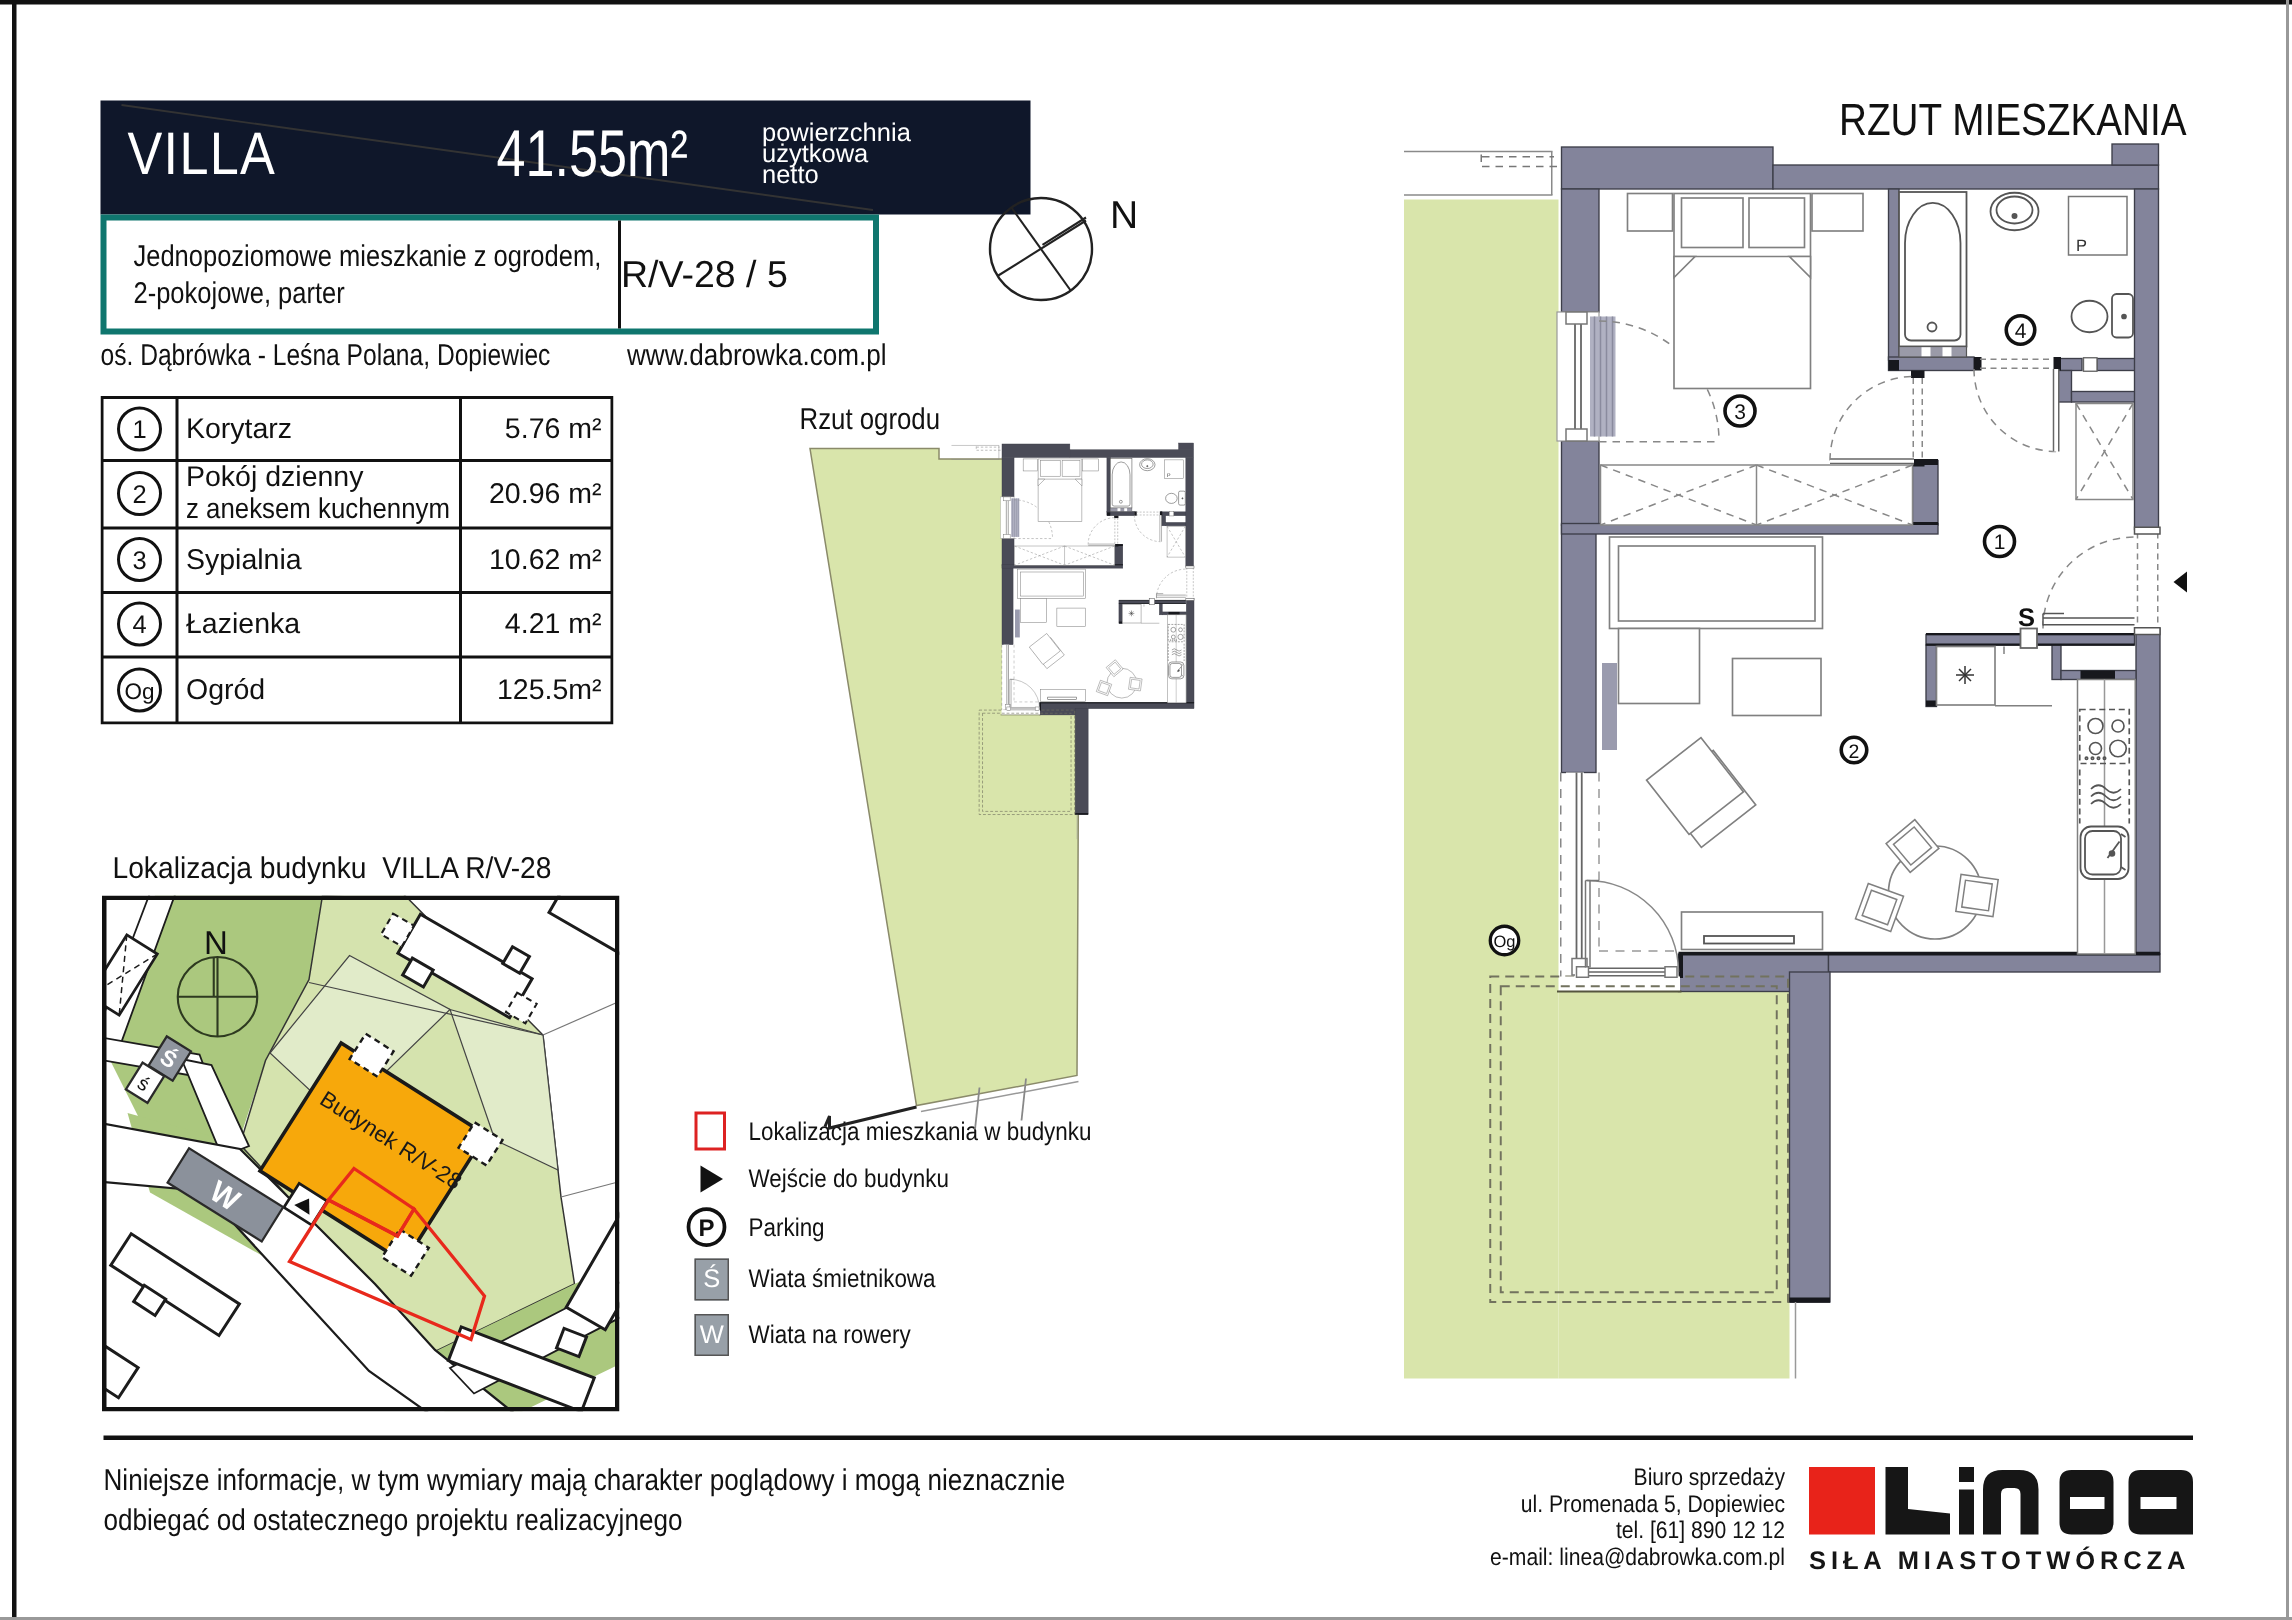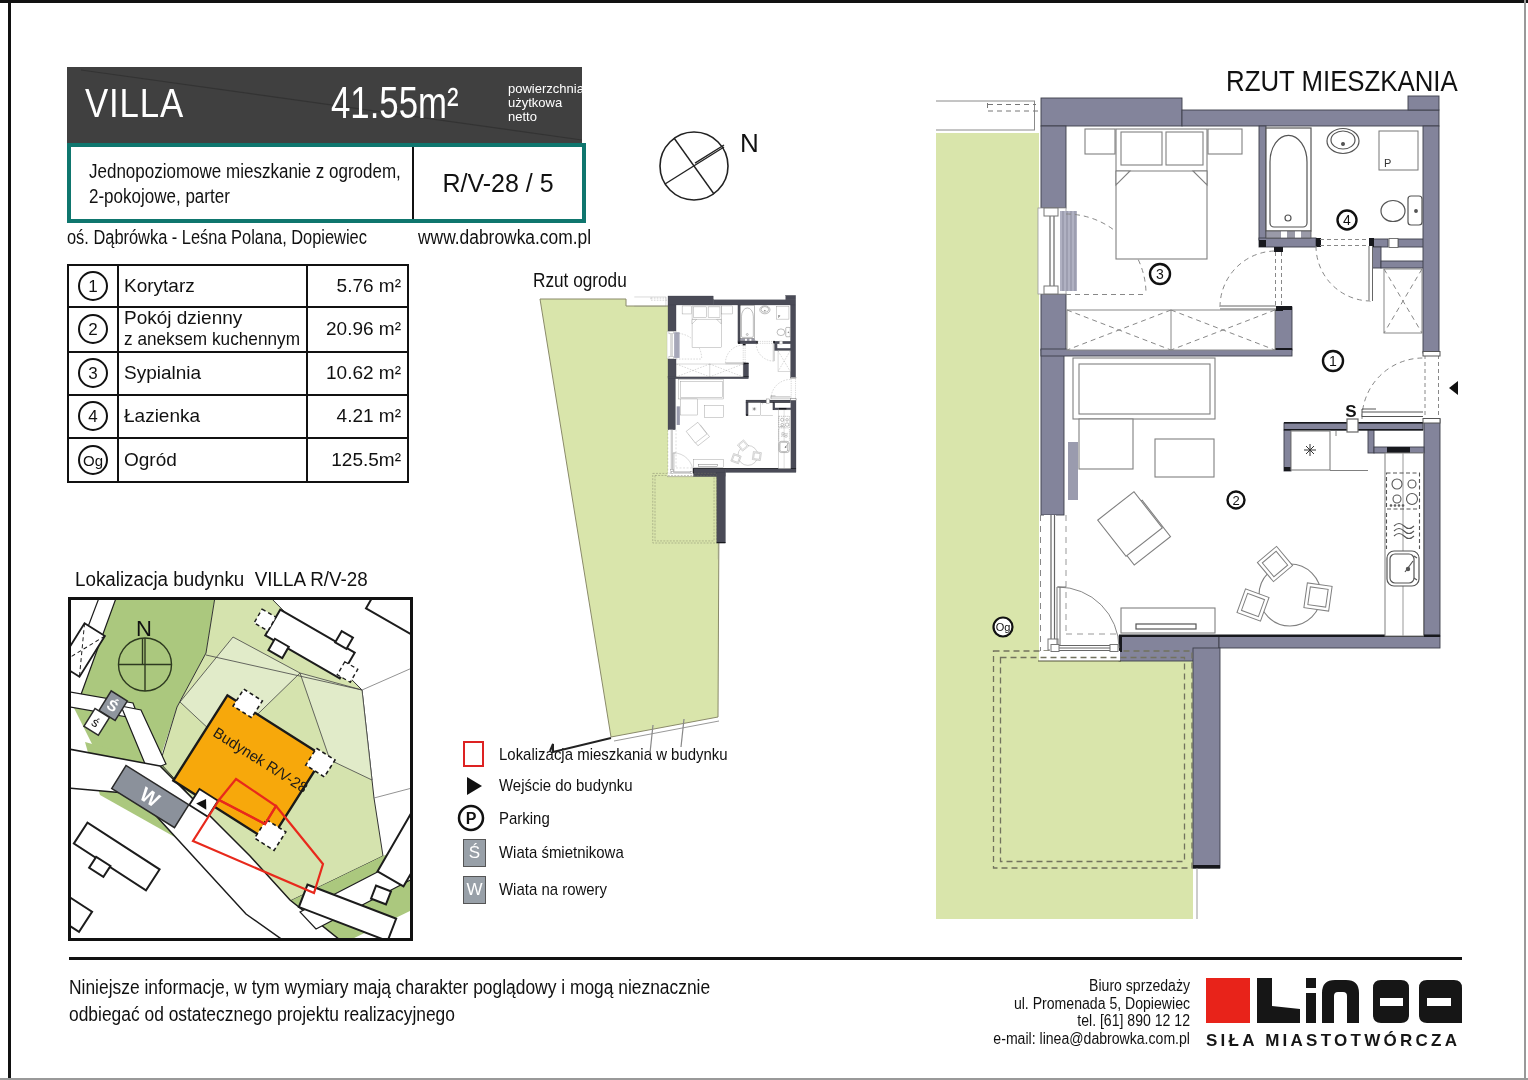--- a/index.html
+++ b/index.html
@@ -11,39 +11,39 @@
 <body>
 
 <div class="abs" style="left:8px;top:0;width:3px;height:1080px;background:#111;"></div>
 
 <div class="abs" style="left:0;top:0;width:1528px;height:3px;background:#111;"></div>
 
 <div class="abs" style="left:1524px;top:0;width:2px;height:1080px;background:#999;"></div>
 
 <div class="abs" style="left:0;top:1078px;width:1528px;height:2px;background:#999;"></div>
 
-<div class="abs" style="left:67px;top:67px;width:515px;height:76px;background:#404040;">
+<div class="abs" style="left:67px;top:67px;width:620px;height:76px;background:#0f172a;">
   <svg width="515" height="76" style="position:absolute;left:0;top:0">
     <line x1="14" y1="3" x2="515" y2="73" stroke="#333" stroke-width="1.2"></line>
   </svg>
 
   <div class="abs" style="left:18px;top:14px;color:#fff;font-size:40px;letter-spacing:1px;transform:scaleX(0.87);transform-origin:0 0;">VILLA</div>
 
   <div class="abs" style="left:264px;top:11px;color:#fff;font-size:44px;white-space:nowrap;transform:scaleX(0.79);transform-origin:0 0;">41.55m²</div>
 
-  <div class="abs" style="left:441px;top:15px;color:#fff;font-size:13px;line-height:14px;">powierzchnia<br>użytkowa<br>netto</div>
+  <div class="abs" style="left:441px;top:15px;color:#fff;font-size:17px;line-height:14px;">powierzchnia<br>użytkowa<br>netto</div>
 </div>
 
 <div class="abs" style="left:67px;top:143px;width:511px;height:72px;border:4px solid #0f766e;">
 
   <div class="abs" style="left:18px;top:12px;font-size:20px;line-height:25px;white-space:nowrap;transform:scaleX(0.85);transform-origin:0 0;">Jednopoziomowe mieszkanie z ogrodem,<br>2-pokojowe, parter</div>
 
   <div class="abs" style="left:341px;top:0;width:2px;height:72px;background:#111;"></div>
 
-  <div class="abs" style="left:343px;top:22px;width:168px;text-align:center;font-size:25px;">R/V-28 / 5</div>
+  <div class="abs" style="left:343px;top:22px;width:168px;text-align:left;font-size:25px;">R/V-28 / 5</div>
 </div>
 
 <div class="abs" style="left:67px;top:226px;font-size:20px;white-space:nowrap;transform:scaleX(0.82);transform-origin:0 0;">oś. Dąbrówka - Leśna Polana, Dopiewiec</div>
 
 <div class="abs" style="left:418px;top:226px;font-size:20px;white-space:nowrap;transform:scaleX(0.87);transform-origin:0 0;">www.dabrowka.com.pl</div>
 
 <div class="abs" style="left:67px;top:264px;width:342px;height:219px;">
   <svg width="342" height="219">
     <g fill="none" stroke="#111" stroke-width="2">
       <rect x="1" y="1" width="340" height="217"></rect>

